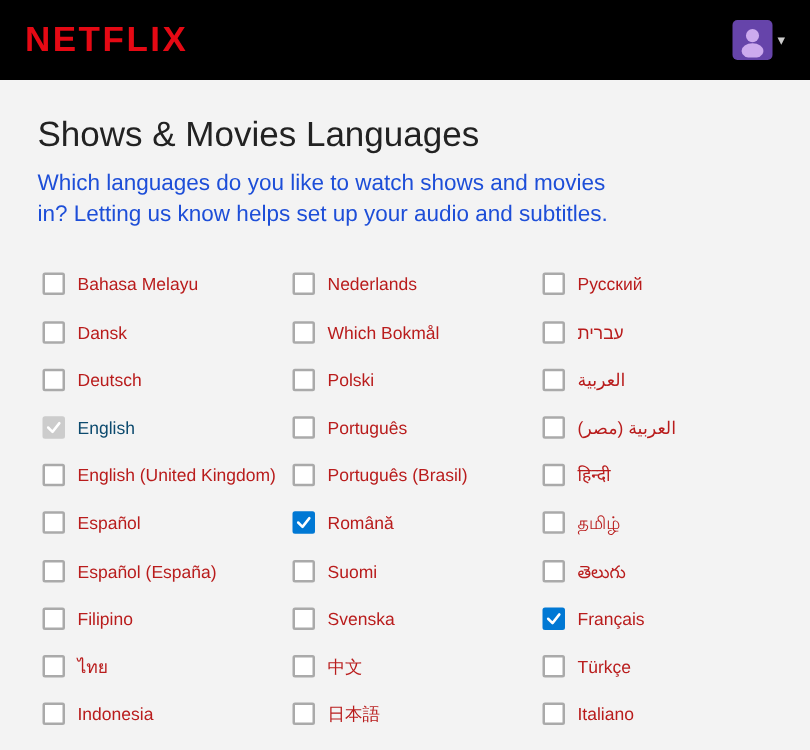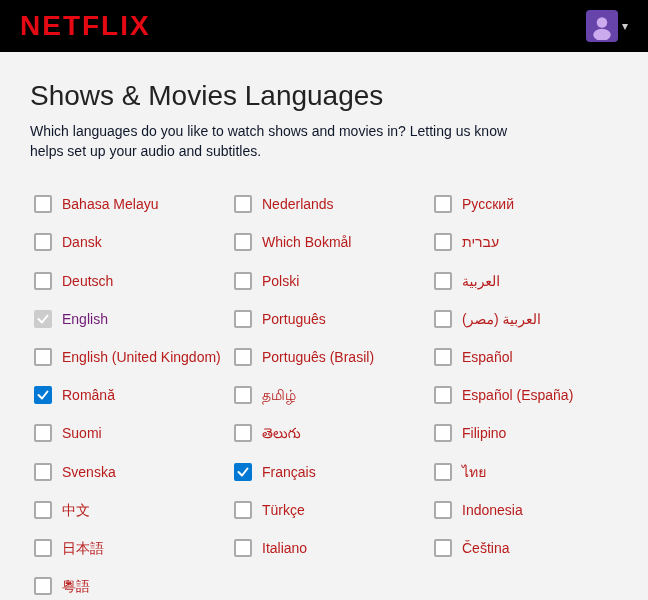--- a/index.html
+++ b/index.html
@@ -9,21 +9,21 @@
       color: #333;
       width: 648px;
       min-height: 600px;
     }
     header {
       background: #000;
       padding: 10px 20px;
       display: flex;
       align-items: center;
       justify-content: space-between;
-      height: 52px;
+      height: 64px;
     }
     .netflix-logo {
       color: #E50914;
       font-size: 28px;
       font-weight: 900;
       letter-spacing: 2px;
       font-family: Arial Black, Arial, sans-serif;
     }
     .avatar-area {
       display: flex;
@@ -52,22 +52,22 @@
     .main-content {
       padding: 28px 30px 20px 30px;
     }
     h1 {
       font-size: 28px;
       font-weight: 400;
       color: #222;
       margin-bottom: 10px;
     }
     .subtitle {
-      font-size: 14px;
-      color: #0f172a;
+      font-size: 18px;
+      color: #1d4ed8;
       margin-bottom: 24px;
       max-width: 480px;
       line-height: 1.4;
     }
     .languages-grid {
       display: grid;
       grid-template-columns: 200px 200px 200px;
       gap: 0;
     }
     .lang-item {
@@ -99,21 +99,21 @@
     .checkbox svg {
       width: 12px;
       height: 12px;
     }
     .lang-label {
       font-size: 14px;
       color: #b91c1c;
       line-height: 1.3;
     }
     .lang-label.grayed {
-      color: #701a75;
+      color: #0c4a6e;
     }
   </style>
 </head>
 <body>
 
 <header>
   <span class="netflix-logo">NETFLIX</span>
   <div class="avatar-area">
     <div class="avatar-circle">
       <svg viewBox="0 0 32 32" xmlns="http://www.w3.org/2000/svg">
@@ -187,20 +187,24 @@
       <div class="lang-item">
         <div class="checkbox"></div>
         <span class="lang-label">English (United Kingdom)</span>
       </div>
       <div class="lang-item">
         <div class="checkbox"></div>
         <span class="lang-label">Português (Brasil)</span>
       </div>
       <div class="lang-item">
         <div class="checkbox"></div>
+        <span class="lang-label">हिन्दी</span>
+      </div>
+      <div class="lang-item">
+        <div class="checkbox"></div>
         <span class="lang-label">Español</span>
       </div>
       <div class="lang-item">
         <div class="checkbox checked">
           <svg viewBox="0 0 12 12" xmlns="http://www.w3.org/2000/svg">
       <polyline points="1.5,6 5,9.5 10.5,2.5" stroke="white" stroke-width="2" fill="none" stroke-linecap="round" stroke-linejoin="round"></polyline>
     </svg>
         </div>
         <span class="lang-label">Română</span>
       </div>

